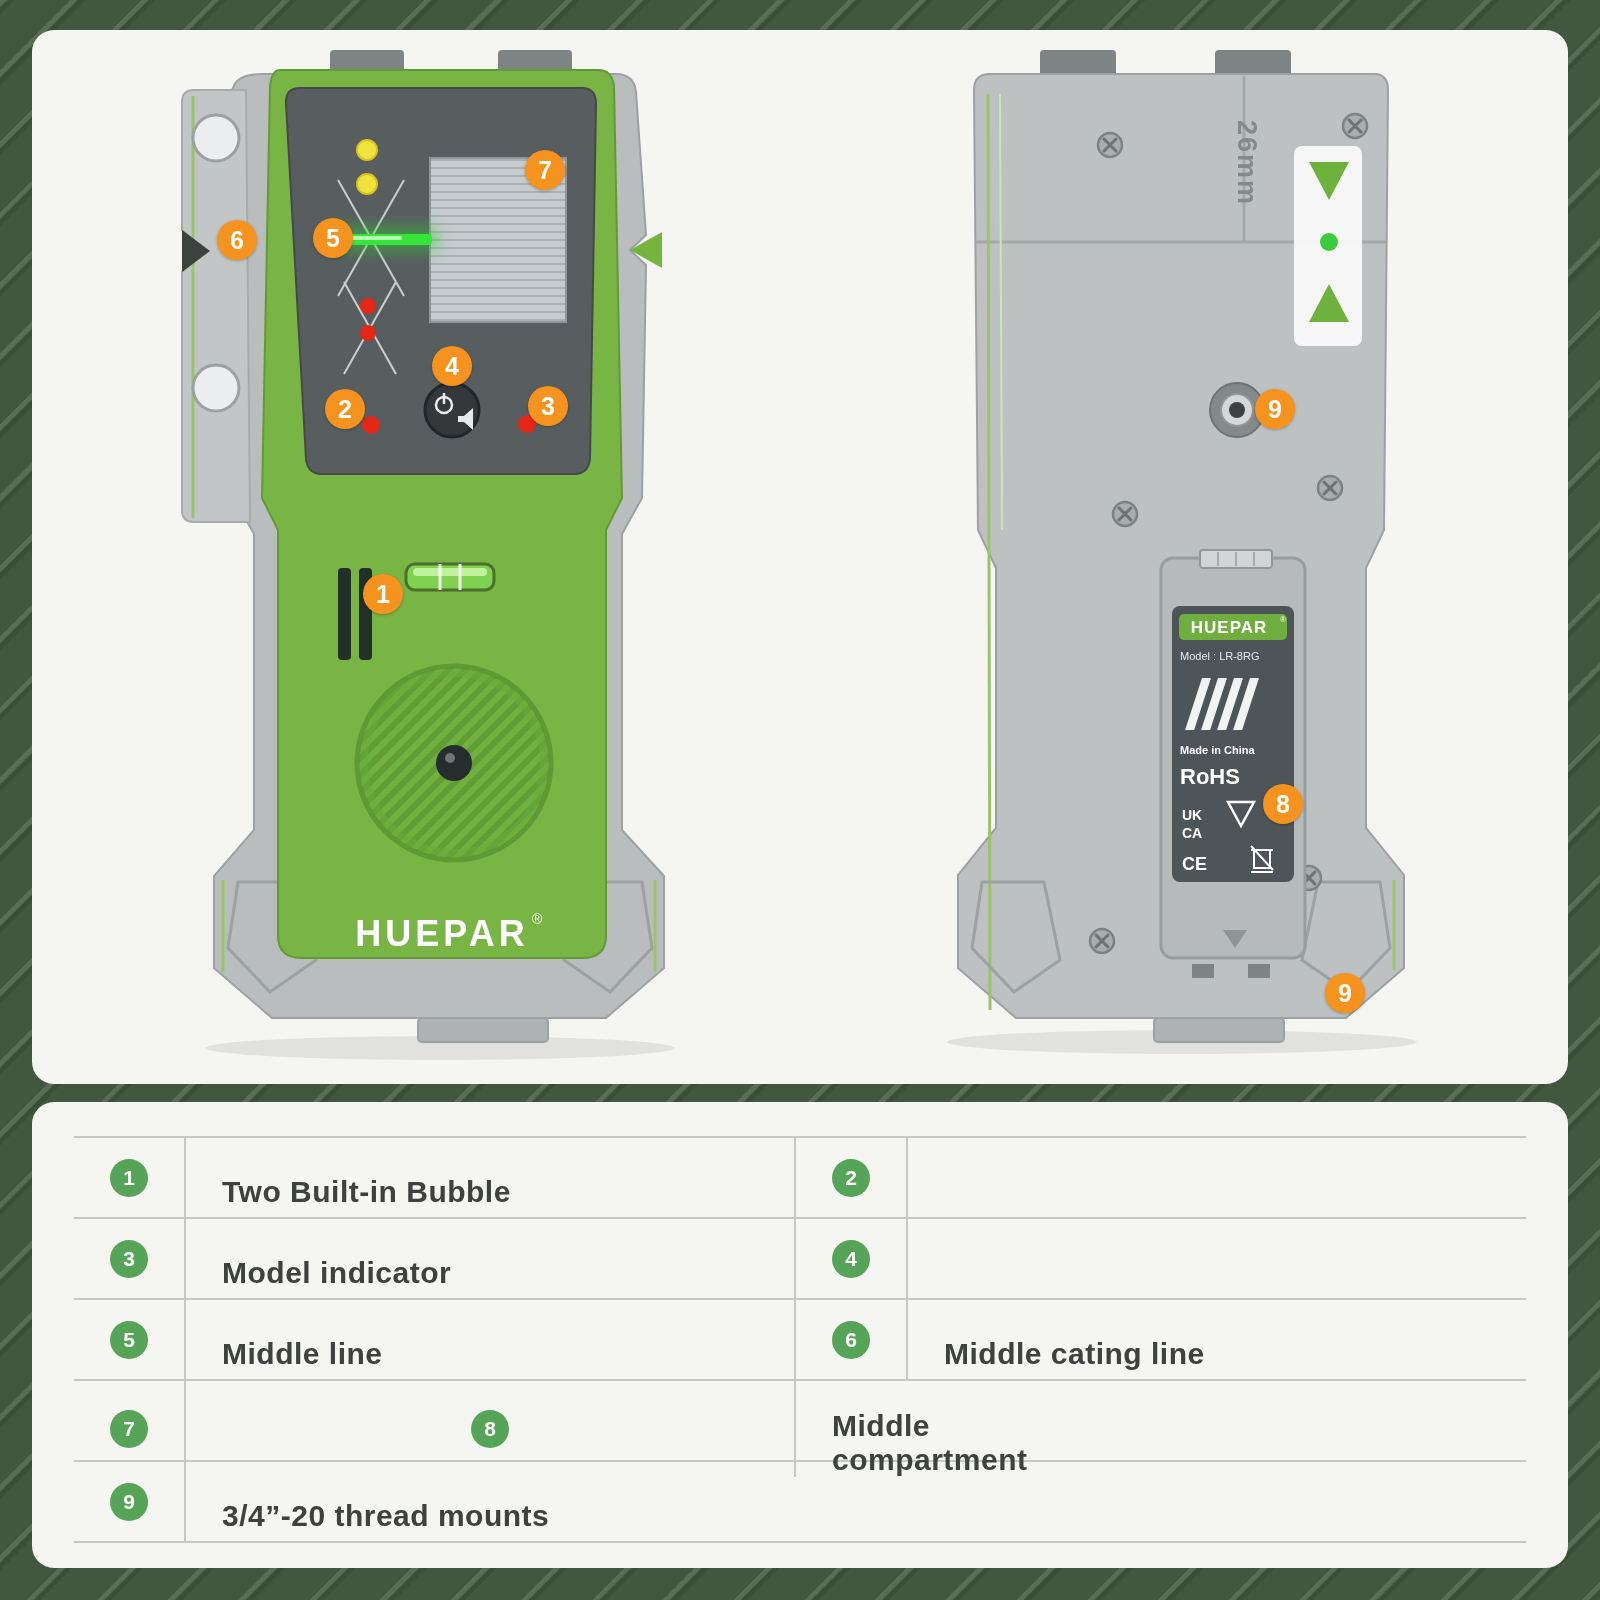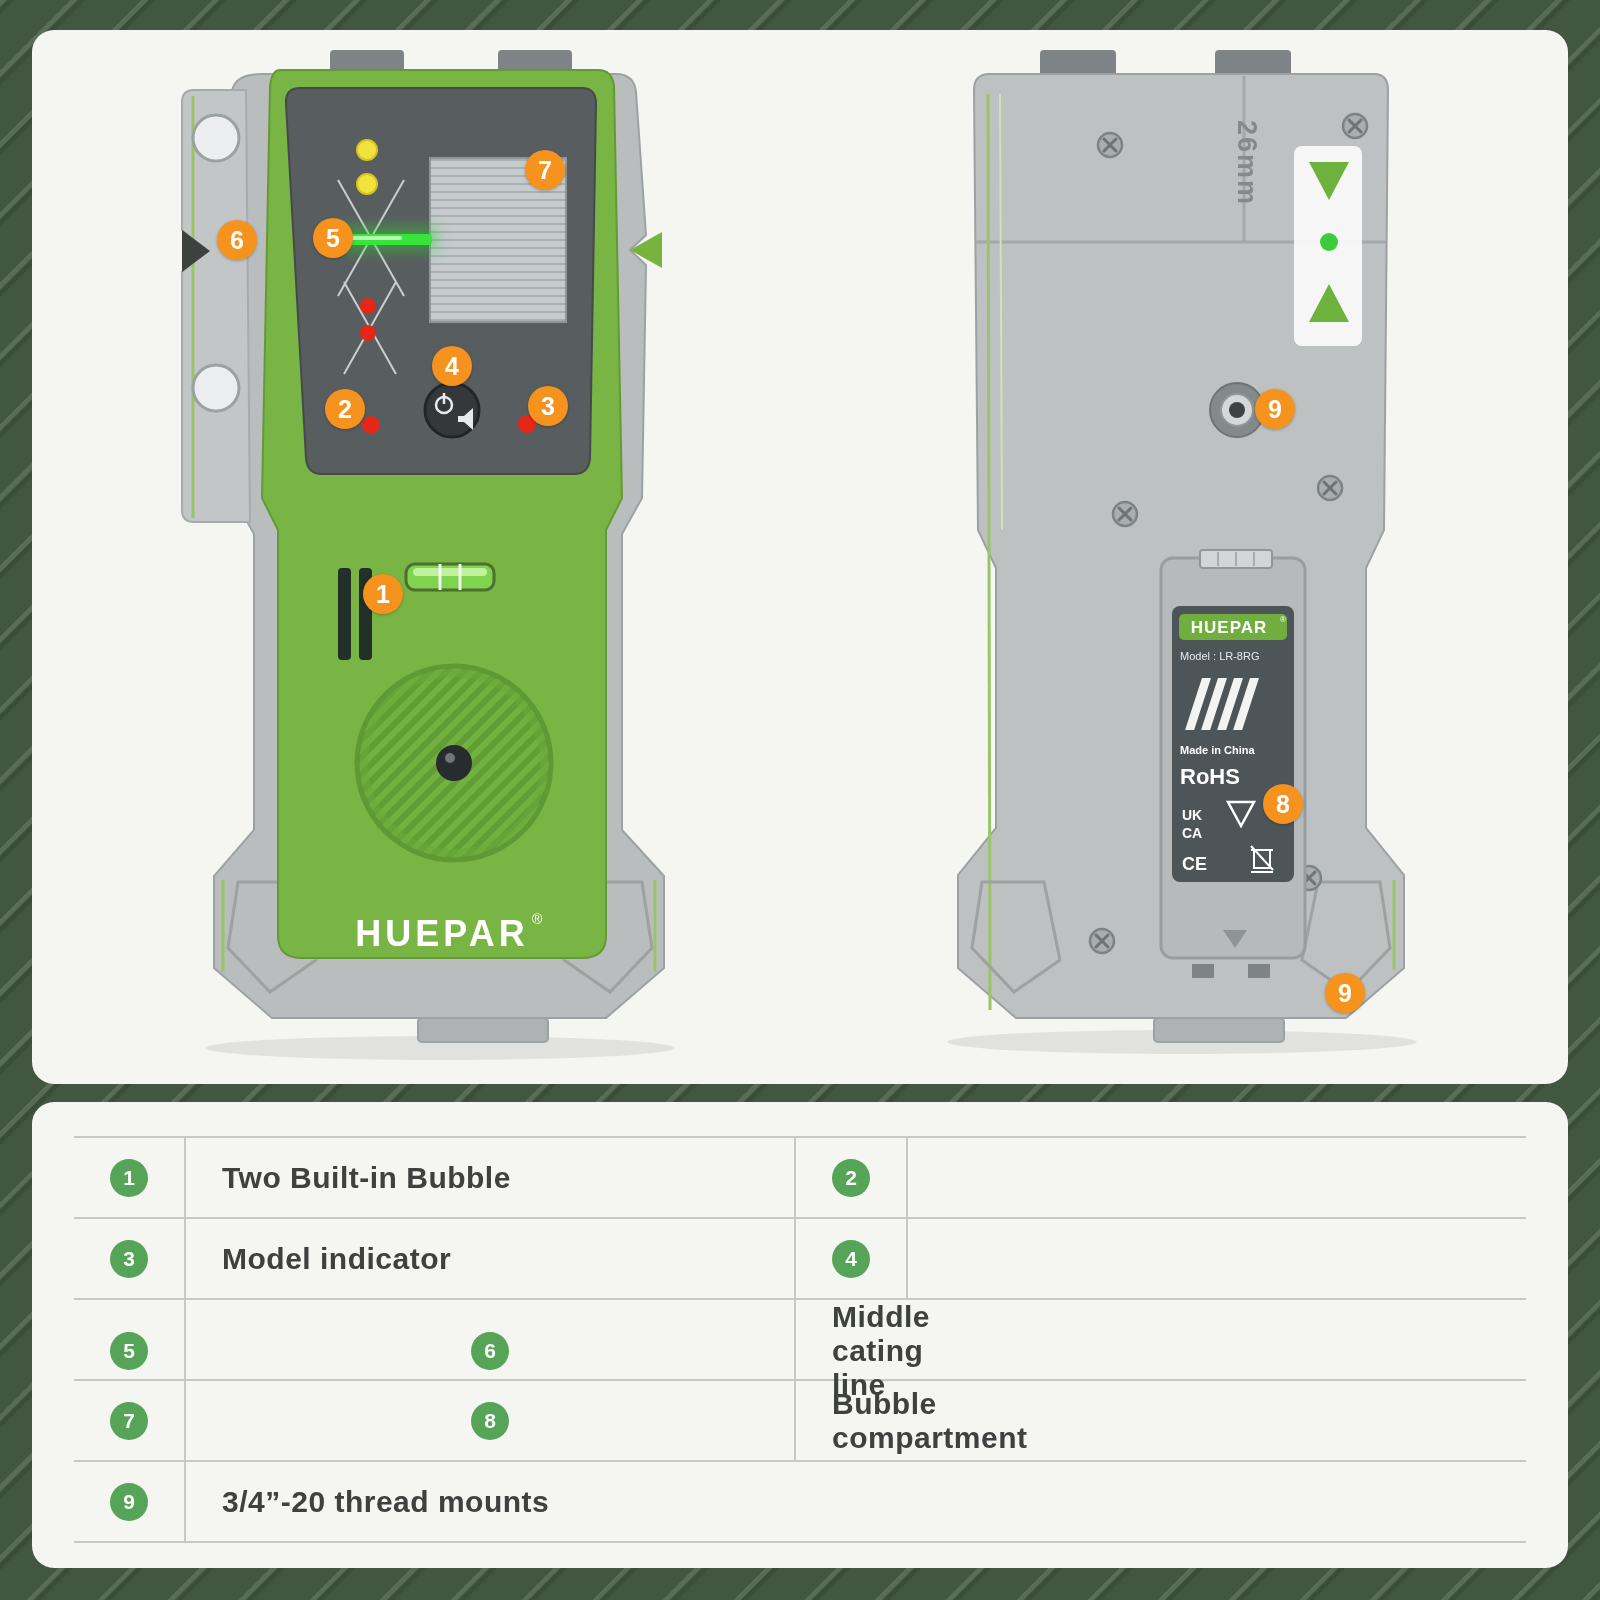--- a/index.html
+++ b/index.html
@@ -29,21 +29,21 @@
   .feature-table{position:absolute;left:42px;top:34px;width:1452px;border-top:2px solid #c6c8c6;}
   .t-row{display:grid;grid-template-columns:112px 610px 112px 618px;height:79px;border-bottom:2px solid #c6c8c6;}
   .badge-cell{display:flex;align-items:center;justify-content:center;border-right:2px solid #c6c8c6;}
   .label-cell{display:flex;align-items:center;padding-left:36px;}
   .label-cell.l1{border-right:2px solid #c6c8c6;}
   .row-last .label-cell.l1{border-right:none;grid-column:2/5;}
   .num-badge{
     width:38px;height:38px;border-radius:50%;background:#56a458;color:#fff;
     display:flex;align-items:center;justify-content:center;font-size:21px;font-weight:bold;
   }
-  .feature-label{font-size:30px;font-weight:bold;color:#3f4040;letter-spacing:0.5px;}
+  .feature-label{font-size:30px;font-weight:bold;color:#3f4040;letter-spacing:0.5px;margin-top:28px;}
 </style>
 </head>
 <body>
 
 <div class="card" id="top-card">
 
   <svg id="device-art" width="1536" height="1054" viewBox="0 0 1536 1054">
     <defs>
       <pattern id="hlines" width="8" height="8" patternUnits="userSpaceOnUse">
         <rect width="8" height="8" fill="#c6cbce"></rect>
@@ -296,37 +296,40 @@
         </div>
       <div class="badge-cell">
           <span class="num-badge">4</span>
         </div>
     </div>
 
     <div class="t-row">
       <div class="badge-cell">
           <span class="num-badge">5</span>
         </div>
+      <div class="label-cell l1">
+          <span class="feature-label">Middle line</span>
+        </div>
       <div class="badge-cell">
           <span class="num-badge">6</span>
         </div>
       <div class="label-cell">
           <span class="feature-label">Middle cating line</span>
         </div>
     </div>
 
     <div class="t-row">
       <div class="badge-cell">
           <span class="num-badge">7</span>
         </div>
       <div class="badge-cell">
           <span class="num-badge">8</span>
         </div>
       <div class="label-cell">
-          <span class="feature-label">Bubble compartment</span>
+          <span class="feature-label">Middle compartment</span>
         </div>
     </div>
 
     <div class="t-row row-last">
       <div class="badge-cell">
           <span class="num-badge">9</span>
         </div>
       <div class="label-cell l1">
           <span class="feature-label">3/4”-20 thread mounts</span>
         </div>

